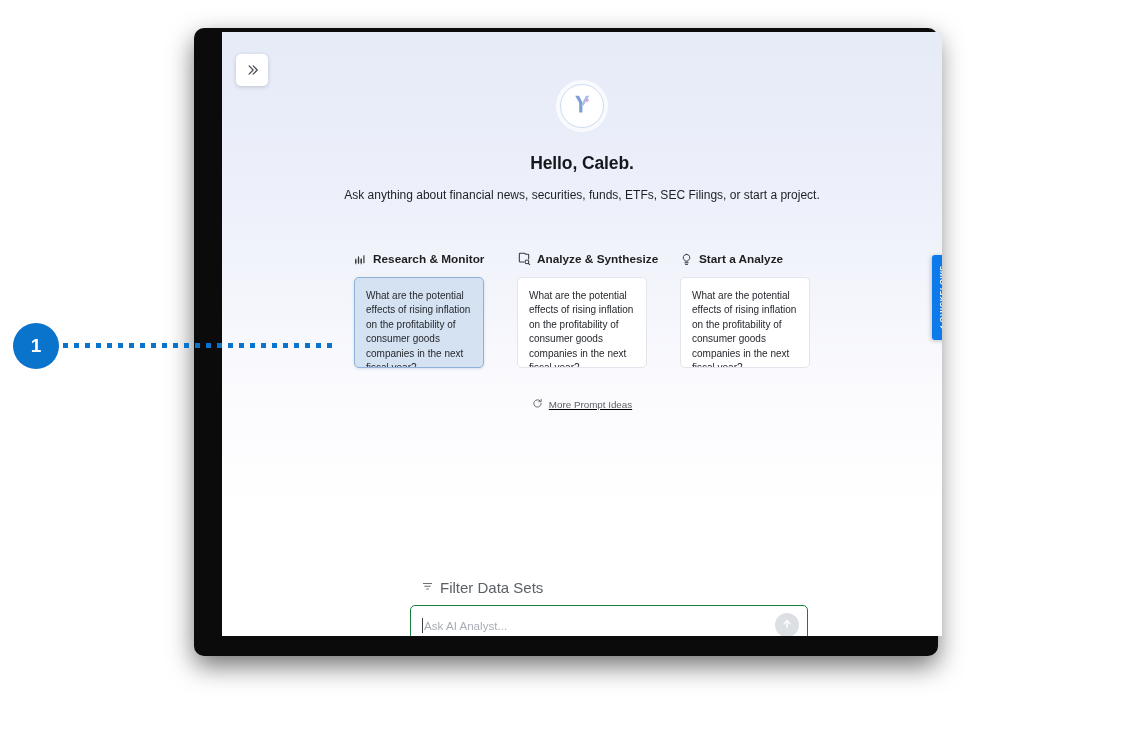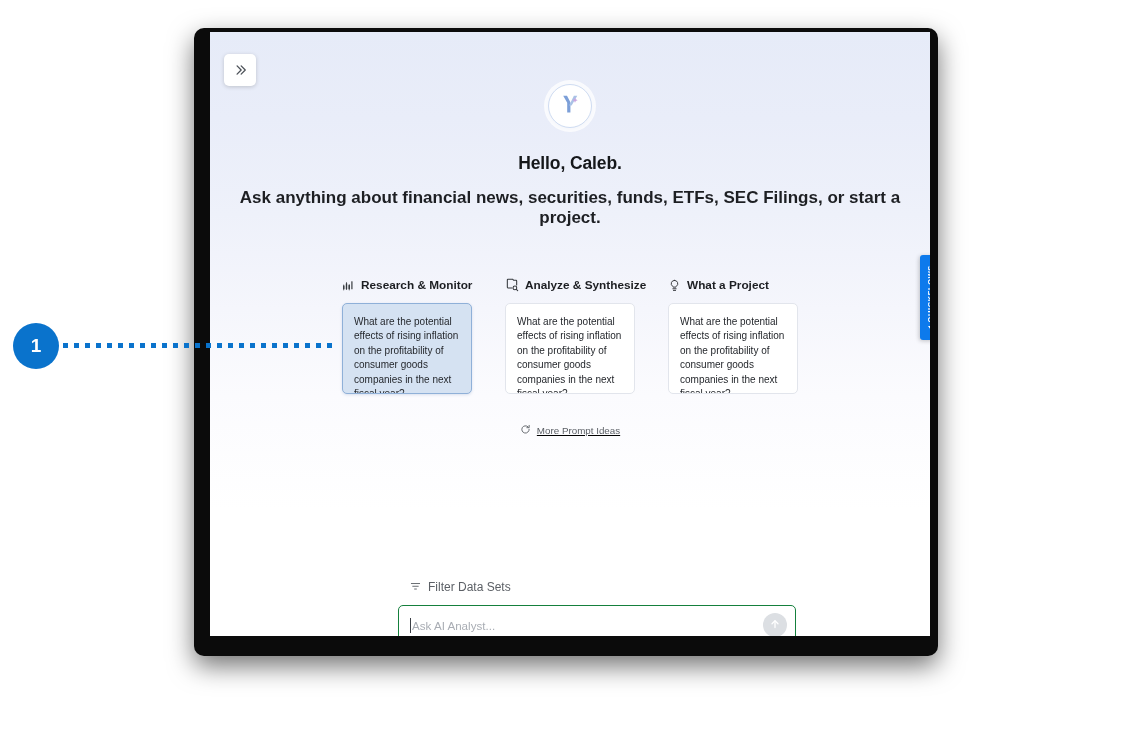--- a/index.html
+++ b/index.html
@@ -59,21 +59,21 @@
     left: 194px;
     top: 28px;
     width: 744px;
     height: 628px;
     border-radius: 10px;
     background: #0b0b0b;
     box-shadow: 0 10px 26px rgba(0,0,0,0.55);
   }
   .window-inner {
     position: absolute;
-    left: 16px;
+    left: 28px;
     top: 4px;
     width: 720px;
     height: 604px;
     background: #ffffff;
     overflow: hidden;
   }
 
   
   .hero-bg {
     position: absolute;
@@ -133,23 +133,23 @@
 
   .greeting {
     margin-top: 25px;
     font-size: 17.5px;
     font-weight: 700;
     color: #15171a;
     letter-spacing: -0.1px;
   }
   .subtitle {
     margin-top: 14px;
-    font-size: 17px;
+    font-size: 12px;
     color: #1d1f23;
-    font-weight: 700;
+    font-weight: 400;
     text-align: center;
   }
 
   
   .prompt-columns {
     margin-top: 48px;
     display: flex;
     gap: 33px;
     align-items: flex-start;
   }
@@ -214,21 +214,21 @@
   .filter-row {
     display: flex;
     align-items: center;
     gap: 7px;
     margin-left: 12px;
     margin-bottom: 9px;
     cursor: pointer;
     width: fit-content;
   }
   .filter-label {
-    font-size: 12px;
+    font-size: 15px;
     color: #5c6066;
   }
   .composer {
     width: 398px;
     height: 40px;
     box-sizing: border-box;
     border: 1px solid #15803d;
     border-radius: 5px;
     background: #ffffff;
     display: flex;
@@ -370,21 +370,21 @@
 
         <div class="prompt-col">
           <div class="col-head">
             <span>
               <svg width="13" height="13" viewBox="0 0 24 24" fill="none" stroke="#35383d" stroke-width="1.8" stroke-linecap="round" stroke-linejoin="round">
                 <path d="M9 18h6"></path>
                 <path d="M10 21h4"></path>
                 <path d="M12 2.5a6 6 0 0 0-3.6 10.8c.6.5.9 1.1 1 1.7h5.2c.1-.6.4-1.2 1-1.7A6 6 0 0 0 12 2.5z"></path>
               </svg>
             </span>
-            <span class="col-head-label">What a Project</span>
+            <span class="col-head-label">Start a Analyze</span>
           </div>
           <div class="prompt-card">What are the potential effects of rising inflation on the profitability of consumer goods companies in the next fiscal year?</div>
         </div>
       </div>
 
       <div class="more-ideas">
         <span>
           <svg width="11" height="11" viewBox="0 0 24 24" fill="none" stroke="#5c6066" stroke-width="2" stroke-linecap="round" stroke-linejoin="round">
             <path d="M20 11.5a8 8 0 1 1-2.6-5.6"></path>
             <polyline points="20 3 20 8 15 8"></polyline>

